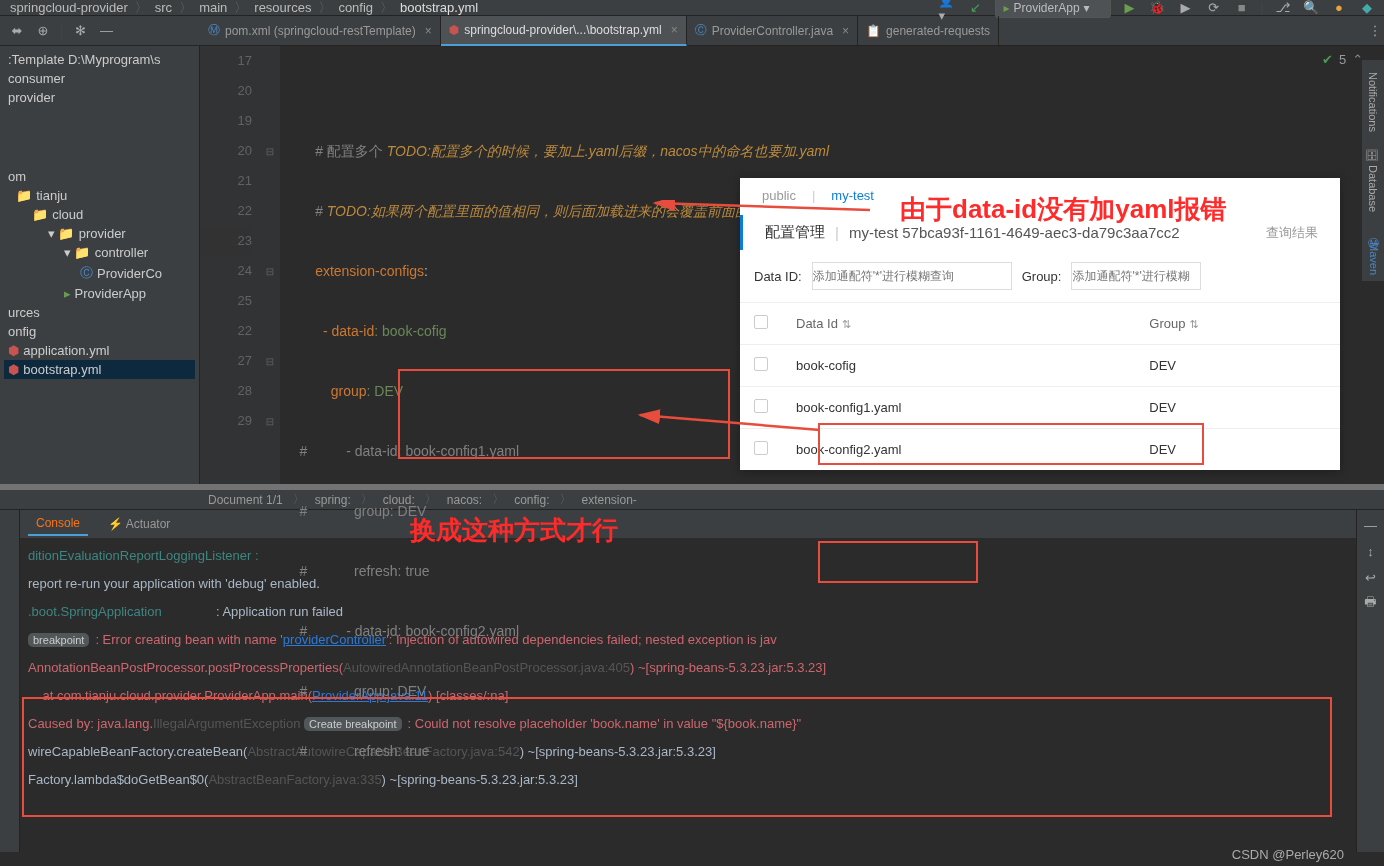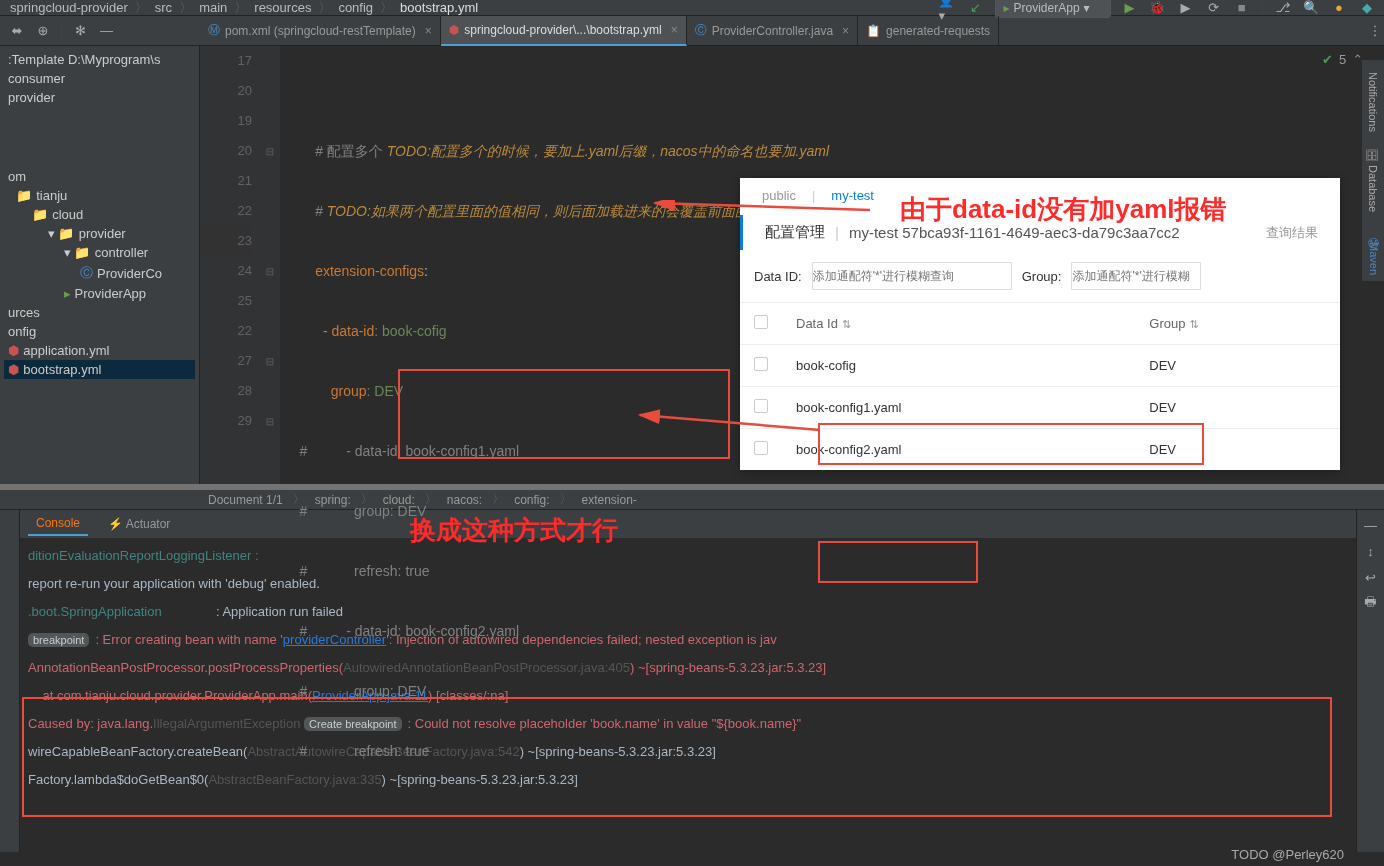--- a/index.html
+++ b/index.html
@@ -356,13 +356,13 @@
 <svg class="arrow-svg" style="top:200px;left:630px;width:250px;height:240px">
   <defs>
       <marker id="ah" markerWidth="10" markerHeight="10" refX="8" refY="3" orient="auto">
         <path d="M0,0 L0,6 L9,3 z" fill="#e74c3c"></path>
       </marker>
     </defs>
   <line x1="240" y1="10" x2="25" y2="3" stroke="#e74c3c" stroke-width="2.5" marker-end="url(#ah)"></line>
   <line x1="190" y1="230" x2="10" y2="215" stroke="#e74c3c" stroke-width="2.5" marker-end="url(#ah)"></line>
 </svg>
 
-<div class="watermark">TODO @Perley620</div>
+<div class="watermark">CSDN @Perley620</div>
 
 </body></html>

